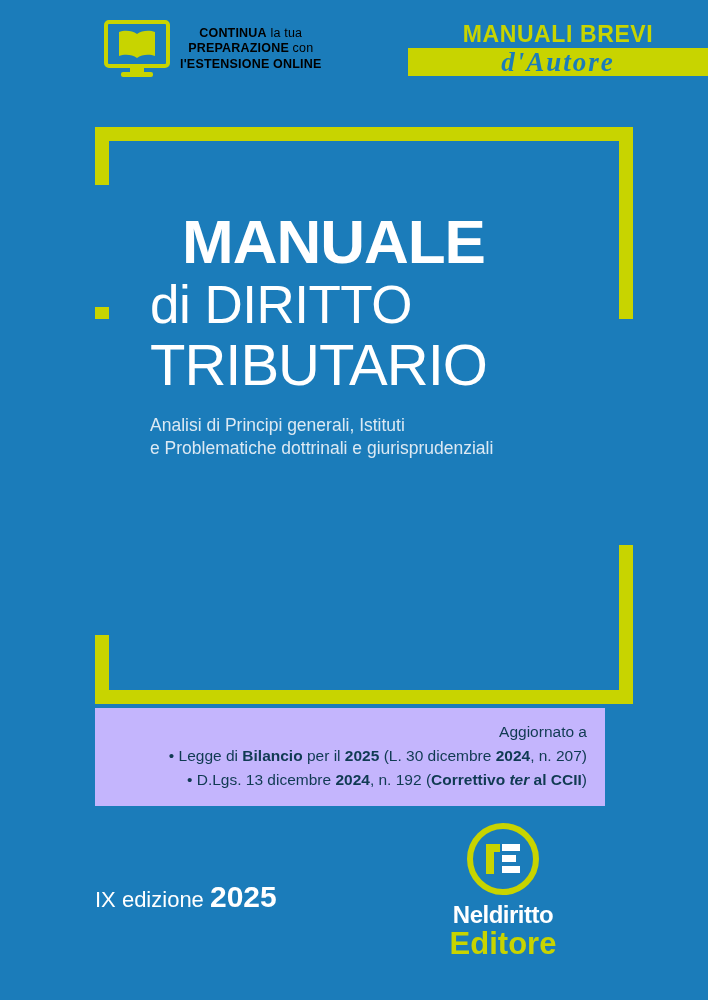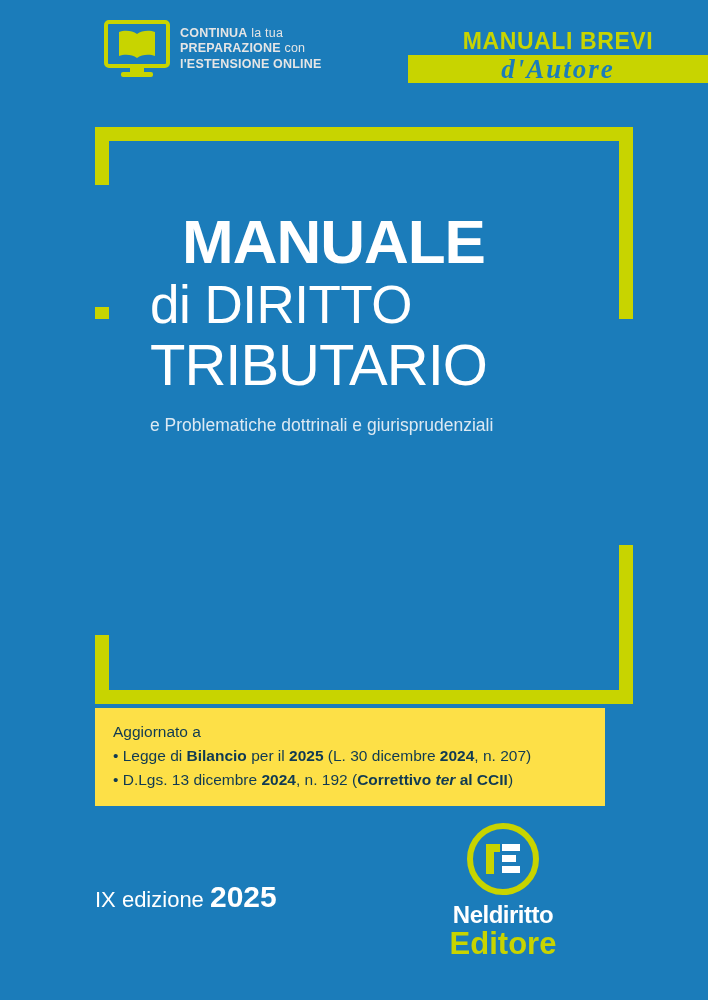--- a/index.html
+++ b/index.html
@@ -29,43 +29,43 @@
     display: flex;
     align-items: center;
     gap: 10px;
   }
   .promo-icon {
     width: 66px;
     height: 58px;
     flex: 0 0 auto;
   }
   .promo-text {
-    color: #e5e5e5;
+    color: #000000;
     font-size: 12.5px;
     font-weight: bold;
     line-height: 1.25;
     letter-spacing: 0.2px;
     white-space: nowrap;
+    text-align: center;
   }
   .promo-text .lite { font-weight: normal; }
 
   .brand-band {
     position: absolute;
     right: 0;
     top: 22px;
     width: 300px;
     text-align: center;
   }
   .brand-band .bb1 {
     color: #c8d400;
     font-size: 23px;
     font-weight: bold;
     letter-spacing: 0.6px;
     line-height: 1.05;
-    margin-top: 7px;
   }
   .brand-yellow {
     margin-top: 2px;
     background: #c8d400;
     height: 28px;
     display: flex;
     align-items: center;
     justify-content: center;
   }
   .brand-yellow .bb2 {
@@ -144,26 +144,27 @@
     font-size: 17.5px;
     line-height: 1.35;
   }
 
   
   .updates {
     position: absolute;
     left: 95px;
     top: 708px;
     width: 510px;
-    background: #fde047;
+    background: #c4b5fd;
     color: #103a52;
     padding: 12px 18px 14px 18px;
     box-sizing: border-box;
     font-size: 15.5px;
     line-height: 1.55;
+    text-align: right;
   }
   .updates .head { font-size: 15.5px; }
   .updates .item { white-space: nowrap; }
   .updates i { font-style: italic; }
 
   
   .edition {
     position: absolute;
     left: 95px;
     top: 880px;
@@ -228,20 +229,21 @@
   <div class="bracket-mask mask-top-left"></div>
   <div class="bracket-mask mask-top-right"></div>
   <div class="bracket-mask mask-bot-left"></div>
   <div class="bracket-mask mask-bot-right"></div>
 
   <div class="title-block">
     <div class="t-line1">MANUALE</div>
     <div class="t-line2"><span class="thin">di </span><b>DIRITTO</b></div>
     <div class="t-line3">TRIBUTARIO</div>
     <div class="subtitle">
+      <div>Analisi di Principi generali, Istituti</div>
       <div>e Problematiche dottrinali e giurisprudenziali</div>
     </div>
   </div>
 
   <div class="updates">
     <div class="head">Aggiornato a</div>
     <div class="item">
       <span>•</span><span> Legge di </span><b>Bilancio</b><span> per il </span><b>2025</b><span> (L. 30 dicembre </span><b>2024</b><span>, n. 207)</span>
     </div>
     <div class="item">

